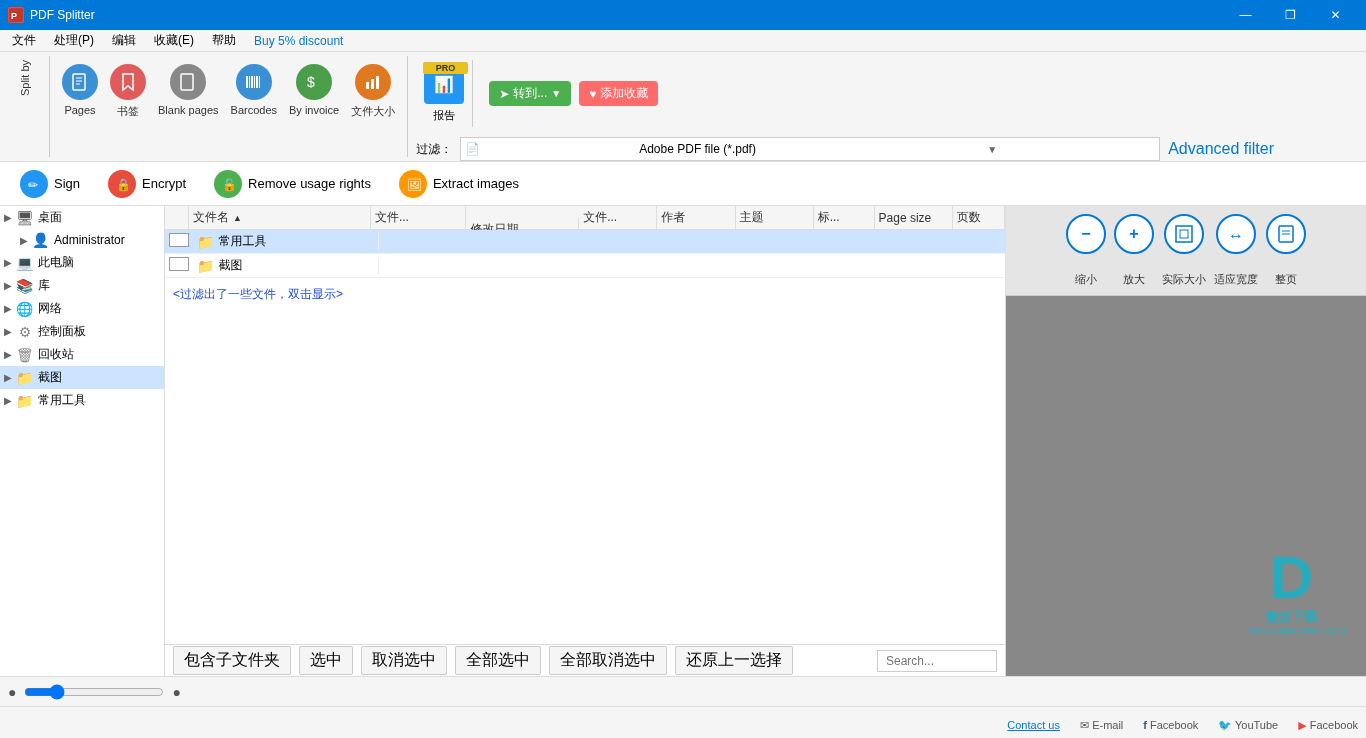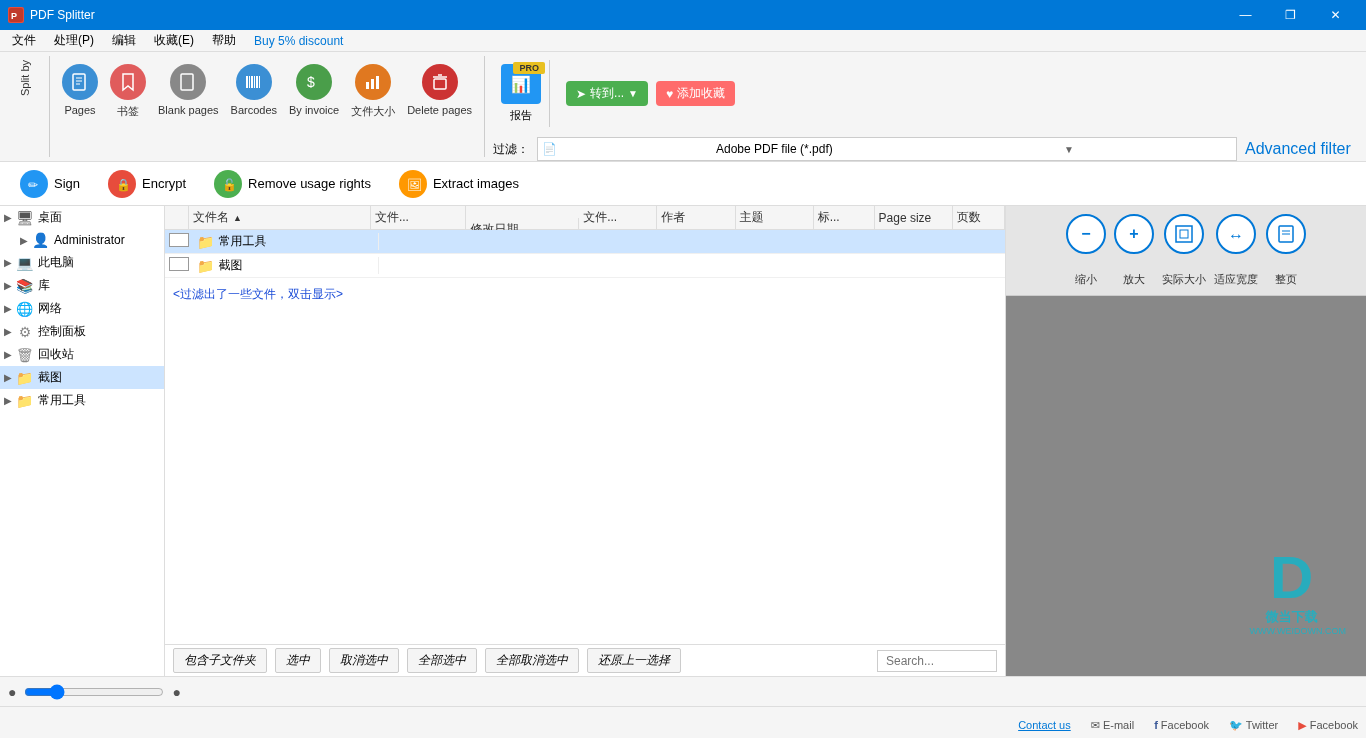--- a/index.html
+++ b/index.html
@@ -87,21 +87,21 @@
     .icon-green { background: #4a9e4a; color: white; }
     .icon-orange { background: #e07820; color: white; }
     .icon-red2 { background: #cc3333; color: white; }
 
     
     .pro-badge {
       background: #e8c020;
       color: #333;
       font-size: 9px;
       font-weight: bold;
-      padding: 1px 6px;
+      padding: 1px 13px;
       border-radius: 2px;
       position: absolute;
       top: -2px;
       right: -4px;
     }
 
     .report-btn {
       position: relative;
       display: flex;
       flex-direction: column;
@@ -354,23 +354,22 @@
       display: flex;
       align-items: center;
       padding: 0 8px;
       gap: 8px;
     }
     .bottom-btn {
       border: 1px solid #ccc;
       background: #f5f5f5;
       padding: 3px 10px;
       cursor: pointer;
-      font-size: 12px;
+      font-size: 16px;
       border-radius: 2px;
-      font-style: italic;
     }
     .search-box {
       margin-left: auto;
       border: 1px solid #ccc;
       padding: 3px 8px;
       font-size: 12px;
       width: 120px;
       color: #999;
     }
 
@@ -516,30 +515,20 @@
     </div>
     <div class="tb-btn">
       <div class="tb-icon icon-orange">
         <svg width="20" height="20" viewBox="0 0 20 20">
             <rect x="3" y="10" width="3" height="7" fill="white"></rect>
             <rect x="8" y="7" width="3" height="10" fill="white"></rect>
             <rect x="13" y="4" width="3" height="13" fill="white"></rect>
           </svg>
       </div>
       <span class="tb-label">文件大小</span>
-    </div>
-    <div class="tb-btn">
-      <div class="tb-icon icon-red2">
-        <svg width="20" height="20" viewBox="0 0 20 20">
-            <rect x="4" y="7" width="12" height="10" fill="none" stroke="white" stroke-width="1.5" rx="1"></rect>
-            <line x1="3" y1="5" x2="17" y2="5" stroke="white" stroke-width="1.5"></line>
-            <line x1="8" y1="3" x2="12" y2="3" stroke="white" stroke-width="1.5"></line>
-          </svg>
-      </div>
-      <span class="tb-label">Delete pages</span>
     </div>
   </div>
 
   <div style="display:flex; flex-direction:column; padding:4px 8px; gap:6px; flex:1;">
     <div style="display:flex; align-items:center; gap:8px;">
 
       <div class="report-btn">
         <div style="position:relative;">
           <div class="report-icon">
             <svg width="24" height="24" viewBox="0 0 24 24">
@@ -782,19 +771,19 @@
   <span class="status-icon">
     <span>✉</span>
     <span>E-mail</span>
   </span>
   <span class="status-icon">
     <span style="color:#3b5998; font-weight:bold;">f</span>
     <span>Facebook</span>
   </span>
   <span class="status-icon">
     <span style="color:#1da1f2;">🐦</span>
-    <span>Twitter</span>
+    <span>YouTube</span>
   </span>
   <span class="status-icon">
     <span style="color:#e74c3c;">▶</span>
     <span>Facebook</span>
   </span>
 </div>
 
 </body></html>

